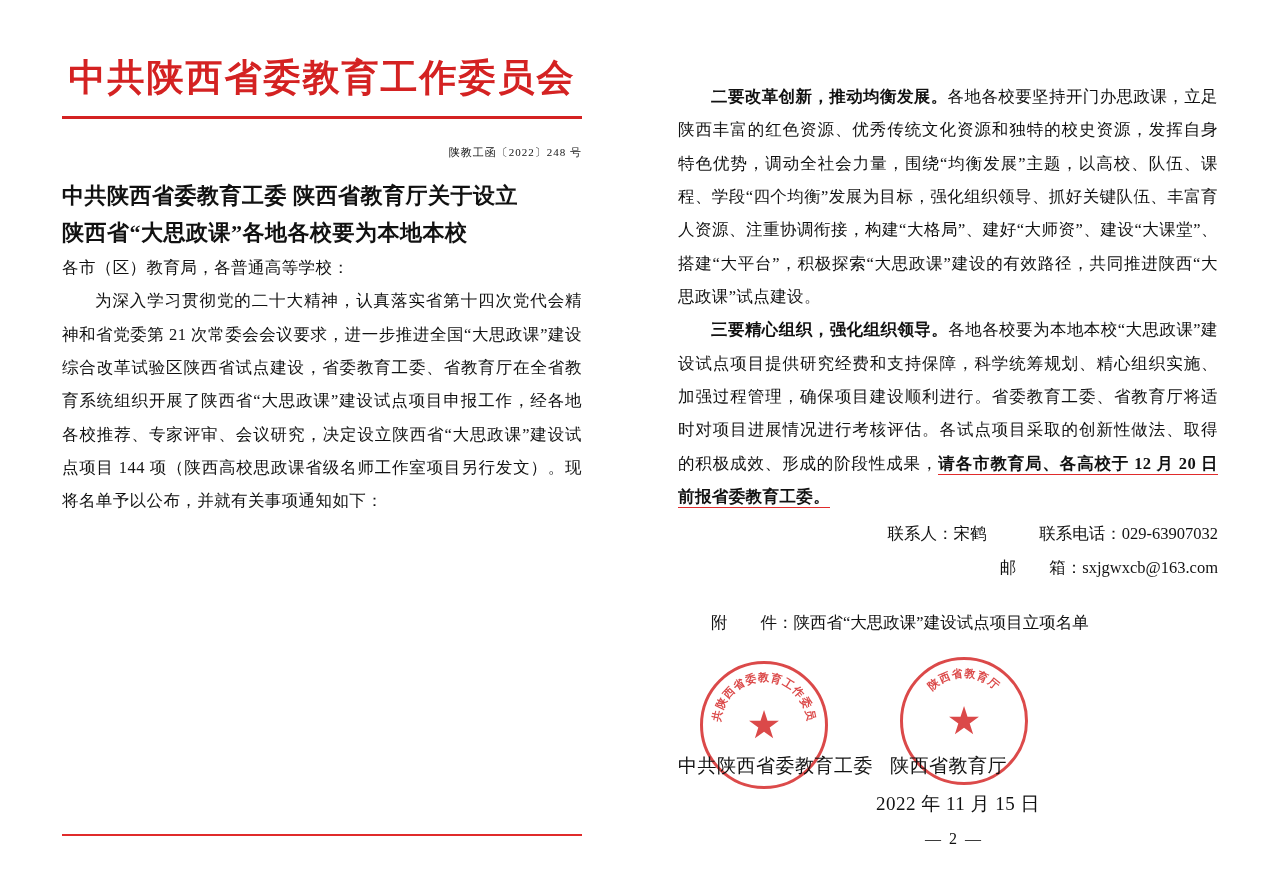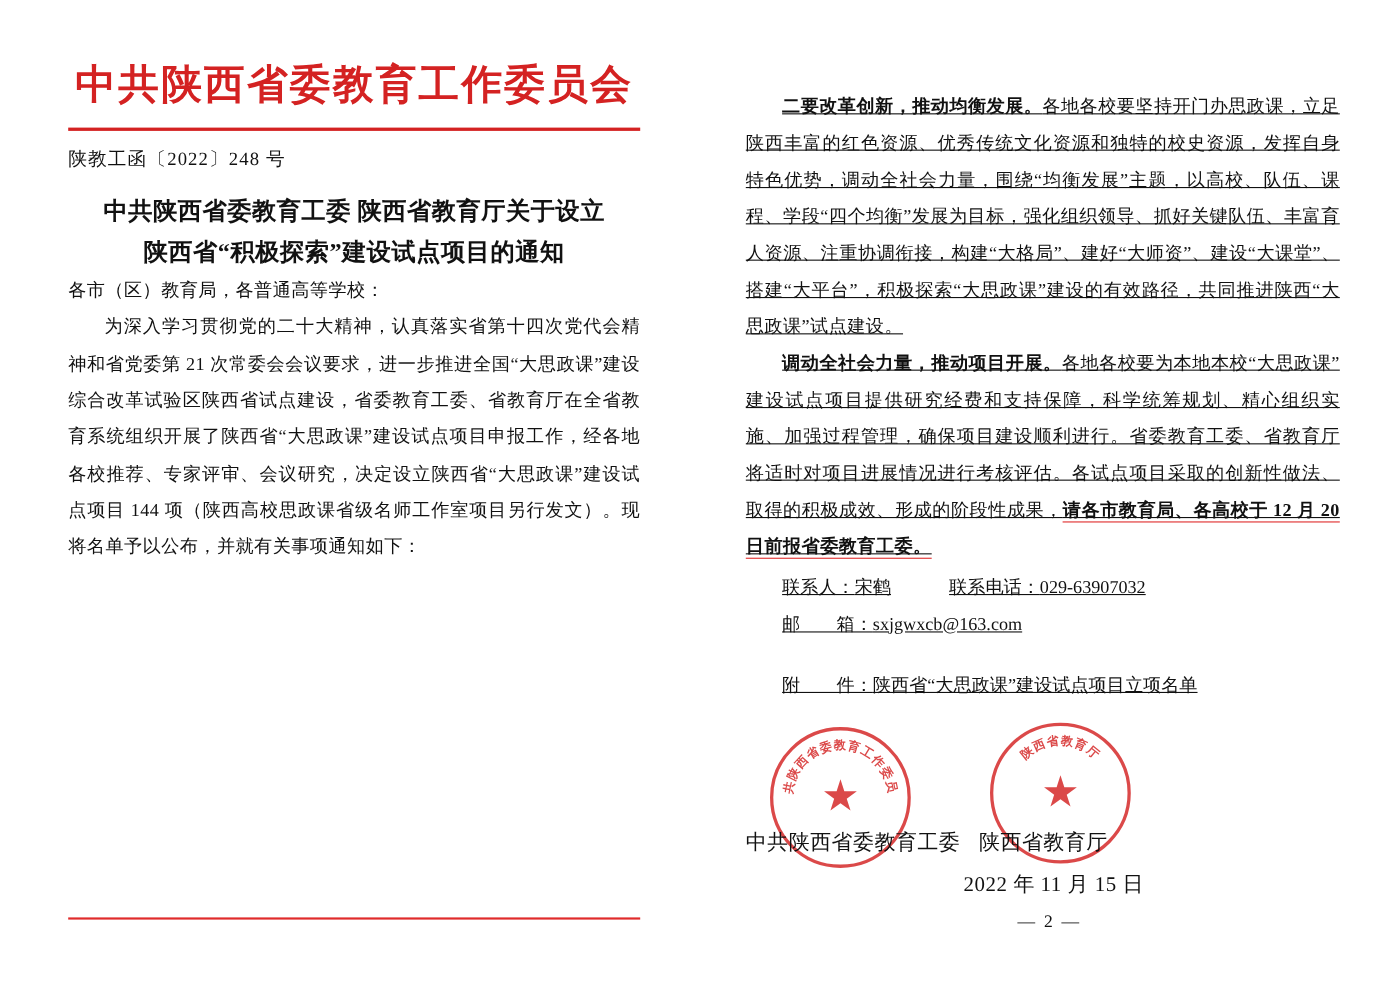--- a/index.html
+++ b/index.html
@@ -24,21 +24,20 @@
     position: relative;
     box-sizing: border-box;
   }
   .col-left {
     width: 636px;
     padding: 0 54px 0 62px;
   }
   .col-right {
     width: 636px;
     padding: 0 54px 0 42px;
-    text-decoration: underline;
   }
 
   
   .masthead {
     margin-top: 56px;
     text-align: center;
   }
   .masthead-title {
     color: #d42222;
     font-family: "Liberation Serif", "DejaVu Serif", serif;
@@ -49,30 +48,29 @@
     white-space: nowrap;
   }
   .masthead-rule {
     margin-top: 16px;
     height: 3px;
     background: #d42222;
   }
 
   
   .doc-number {
-    margin-top: 14px;
-    text-align: left;
-    font-size: 17px;
+    margin-top: 26px;
+    text-align: right;
+    font-size: 11px;
     letter-spacing: 1px;
   }
 
   
   .doc-title {
     margin-top: 18px;
-    text-align: center;
     font-weight: bold;
     font-size: 22px;
     line-height: 1.65;
     letter-spacing: 0.5px;
   }
   .doc-title div { white-space: nowrap; }
 
   
   .body-text {
     font-size: 16.5px;
@@ -99,21 +97,21 @@
     letter-spacing: 0.4px;
   }
   .right-text p { margin: 0; }
 
   
   .contact {
     margin-top: 4px;
     font-size: 16.5px;
     line-height: 2.02;
   }
-  .contact p { margin: 0; }
+  .contact p { margin: 0; text-align: right; }
   .sp-gap { display: inline-block; width: 3.2em; }
 
   .attach {
     margin-top: 22px;
     font-size: 16.5px;
     line-height: 2.0;
   }
 
   
   .sign-area {
@@ -189,36 +187,36 @@
 
     <div class="masthead">
       <div class="masthead-title">中共陕西省委教育工作委员会</div>
       <div class="masthead-rule"></div>
     </div>
 
     <div class="doc-number">陕教工函〔2022〕248 号</div>
 
     <div class="doc-title">
       <div>中共陕西省委教育工委 陕西省教育厅关于设立</div>
-      <div>陕西省“积极探索”建设试点项目的通知</div>
+      <div>陕西省“大思政课”各地各校要为本地本校</div>
     </div>
 
     <div class="body-text">
       <p>各市（区）教育局，各普通高等学校：</p>
       <p class="indent2">为深入学习贯彻党的二十大精神，认真落实省第十四次党代会精神和省党委第 21 次常委会会议要求，进一步推进全国“大思政课”建设综合改革试验区陕西省试点建设，省委教育工委、省教育厅在全省教育系统组织开展了陕西省“大思政课”建设试点项目申报工作，经各地各校推荐、专家评审、会议研究，决定设立陕西省“大思政课”建设试点项目 144 项（陕西高校思政课省级名师工作室项目另行发文）。现将名单予以公布，并就有关事项通知如下：</p>
     </div>
 
     <div class="footer-rule"></div>
   </div>
 
   <div class="col col-right">
 
     <div class="right-text">
       <p class="indent2"><span class="bold">二要改革创新，推动均衡发展。</span><span>各地各校要坚持开门办思政课，立足陕西丰富的红色资源、优秀传统文化资源和独特的校史资源，发挥自身特色优势，调动全社会力量，围绕“均衡发展”主题，以高校、队伍、课程、学段“四个均衡”发展为目标，强化组织领导、抓好关键队伍、丰富育人资源、注重协调衔接，构建“大格局”、建好“大师资”、建设“大课堂”、搭建“大平台”，积极探索“大思政课”建设的有效路径，共同推进陕西“大思政课”试点建设。</span></p>
-      <p class="indent2"><span class="bold">调动全社会力量，推动项目开展。</span><span>各地各校要为本地本校“大思政课”建设试点项目提供研究经费和支持保障，科学统筹规划、精心组织实施、加强过程管理，确保项目建设顺利进行。省委教育工委、省教育厅将适时对项目进展情况进行考核评估。各试点项目采取的创新性做法、取得的积极成效、形成的阶段性成果，</span><span class="bold ul-red">请各市教育局、各高校于 12 月 20 日前报省委教育工委。</span></p>
+      <p class="indent2"><span class="bold">三要精心组织，强化组织领导。</span><span>各地各校要为本地本校“大思政课”建设试点项目提供研究经费和支持保障，科学统筹规划、精心组织实施、加强过程管理，确保项目建设顺利进行。省委教育工委、省教育厅将适时对项目进展情况进行考核评估。各试点项目采取的创新性做法、取得的积极成效、形成的阶段性成果，</span><span class="bold ul-red">请各市教育局、各高校于 12 月 20 日前报省委教育工委。</span></p>
     </div>
 
     <div class="contact">
       <p class="indent2"><span>联系人：</span><span>宋鹤</span><span class="sp-gap"></span><span>联系电话：</span><span>029-63907032</span></p>
       <p class="indent2"><span>邮　　箱：</span><span>sxjgwxcb@163.com</span></p>
     </div>
 
     <div class="attach">
       <p class="indent2"><span>附　　件：</span><span>陕西省“大思政课”建设试点项目立项名单</span></p>
     </div>

